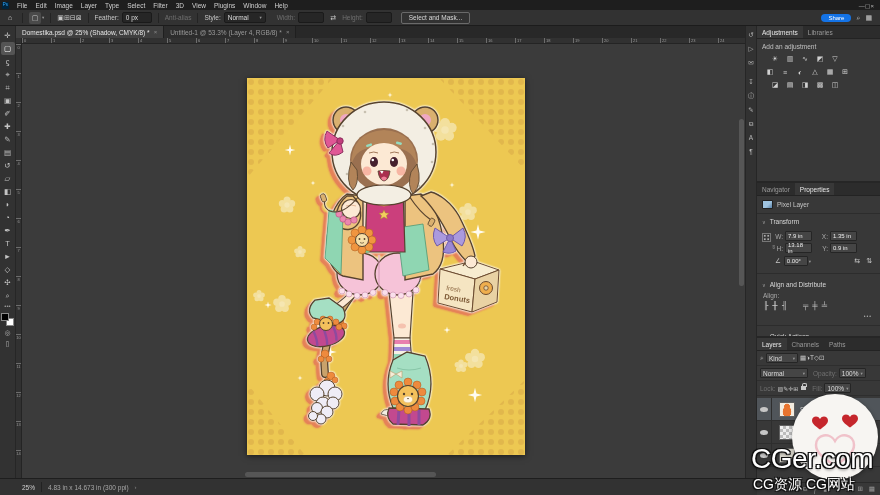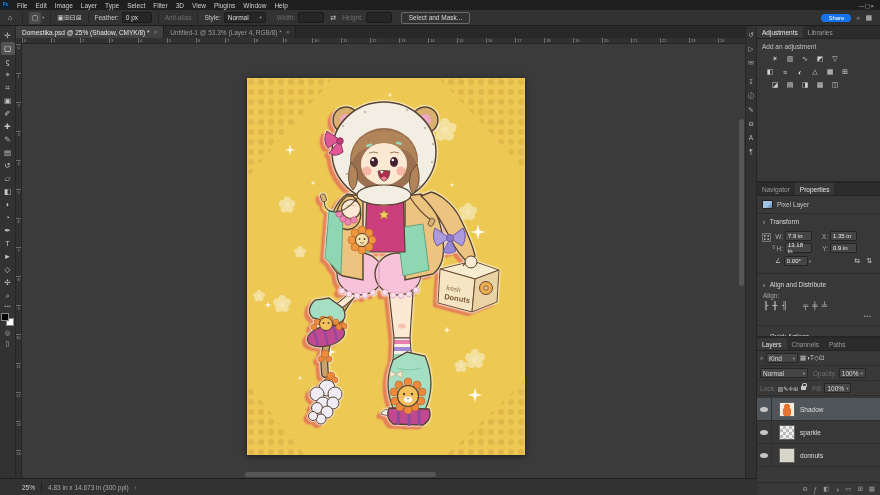--- a/index.html
+++ b/index.html
@@ -754,14 +754,24 @@
     </div>
   </div>
 
   <div class="statusbar">
     <span class="sb-zoom">25%</span>
     <span class="sb-div"></span>
     <span>4.83 in x 14.673 in (300 ppi)</span>
     <span class="sb-caret">›</span>
   </div>
 
+  <div class="watermark">
+    <svg class="paw" viewBox="0 0 88 88">
+      <circle cx="44" cy="44" r="43" fill="#f7f5f2"></circle>
+      <path d="M29,26 c-2,-4 -8,-3 -8,1.5 c0,3.5 4,6 8,9 c4,-3 8,-5.5 8,-9 c0,-4.5 -6,-5.5 -8,-1.5 Z" fill="#c5262c"></path>
+      <path d="M59,24 c-2,-4 -8,-3 -8,1.5 c0,3.5 4,6 8,9 c4,-3 8,-5.5 8,-9 c0,-4.5 -6,-5.5 -8,-1.5 Z" fill="#c5262c"></path>
+      <path d="M44,48 c-5,-9 -19,-7 -19,4 c0,9 10,14 19,21 c9,-7 19,-12 19,-21 c0,-11 -14,-13 -19,-4 Z" fill="none" stroke="#f0c2ca" stroke-width="2.5"></path>
+    </svg>
+    <div class="wm-title">CGer.com</div>
+    <div class="wm-sub">CG资源  CG网站</div>
+  </div>
 
 </div>
 
 </body></html>

